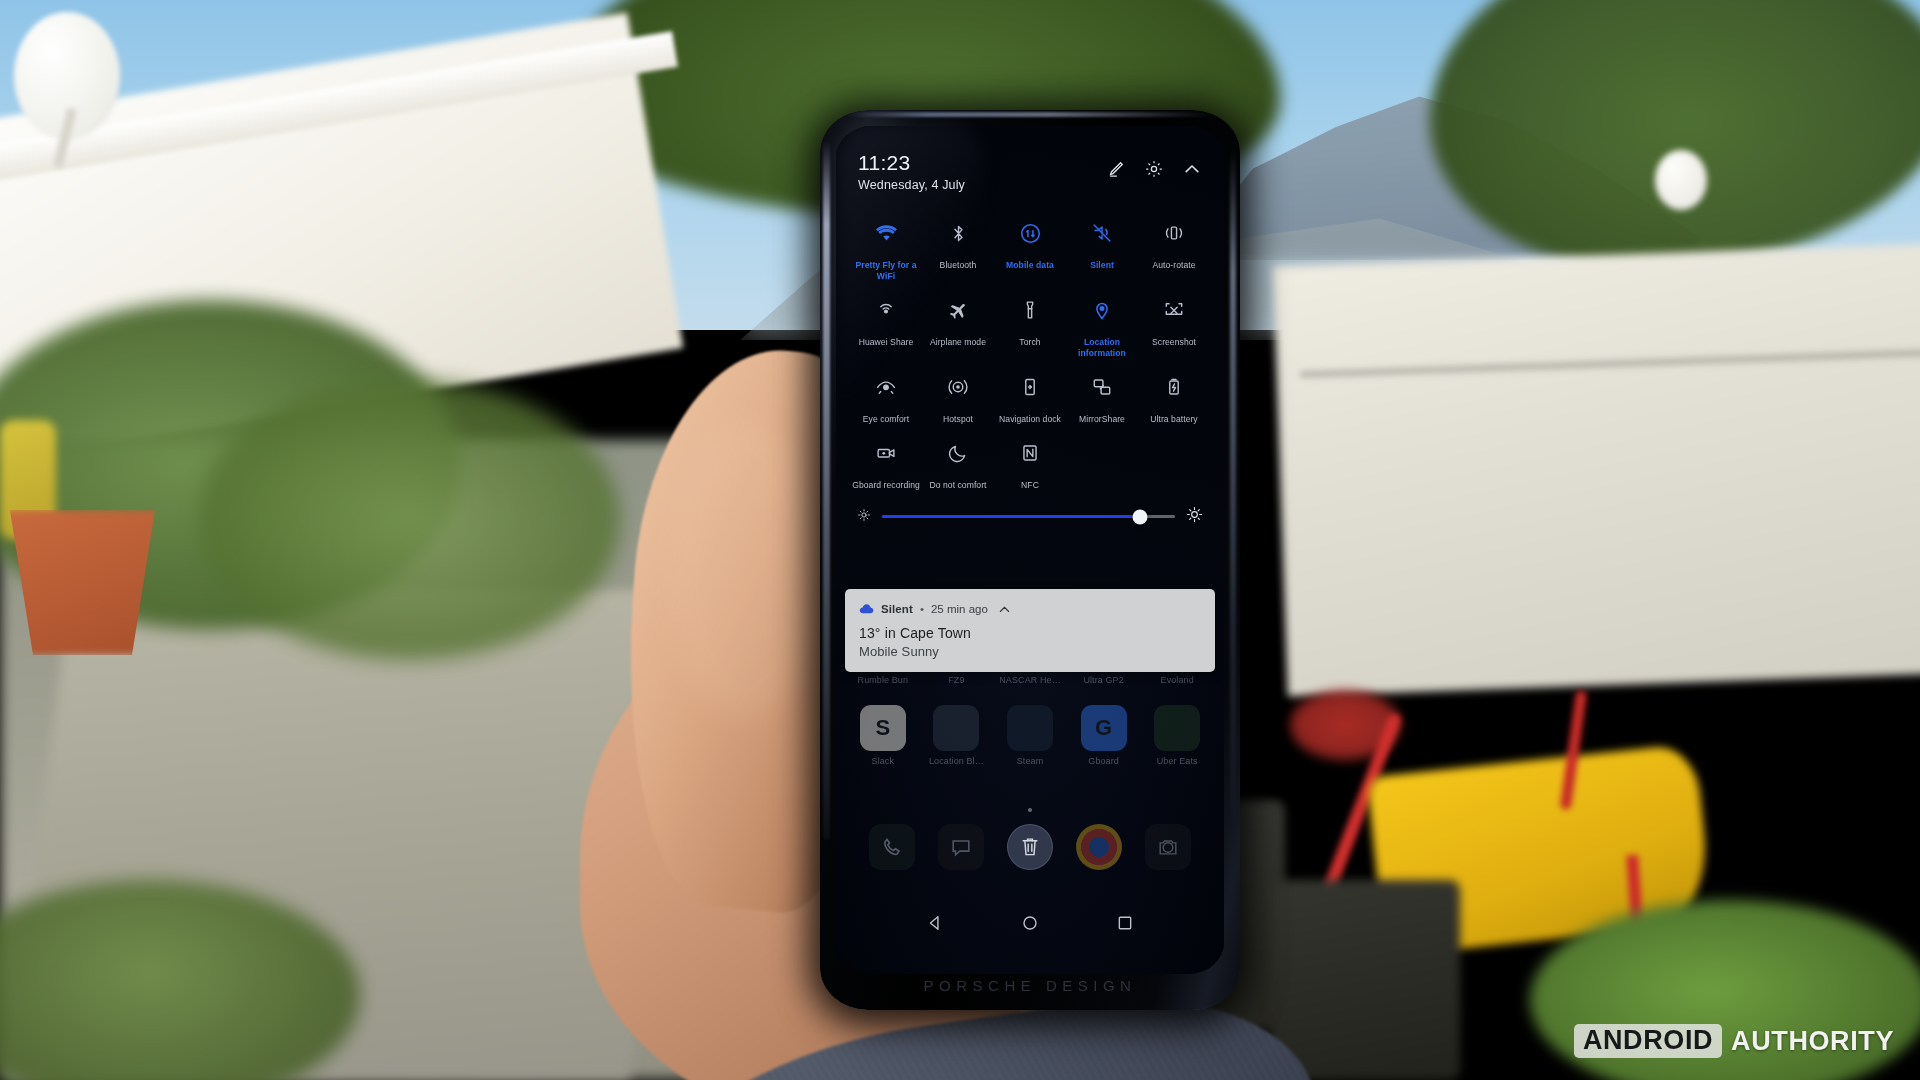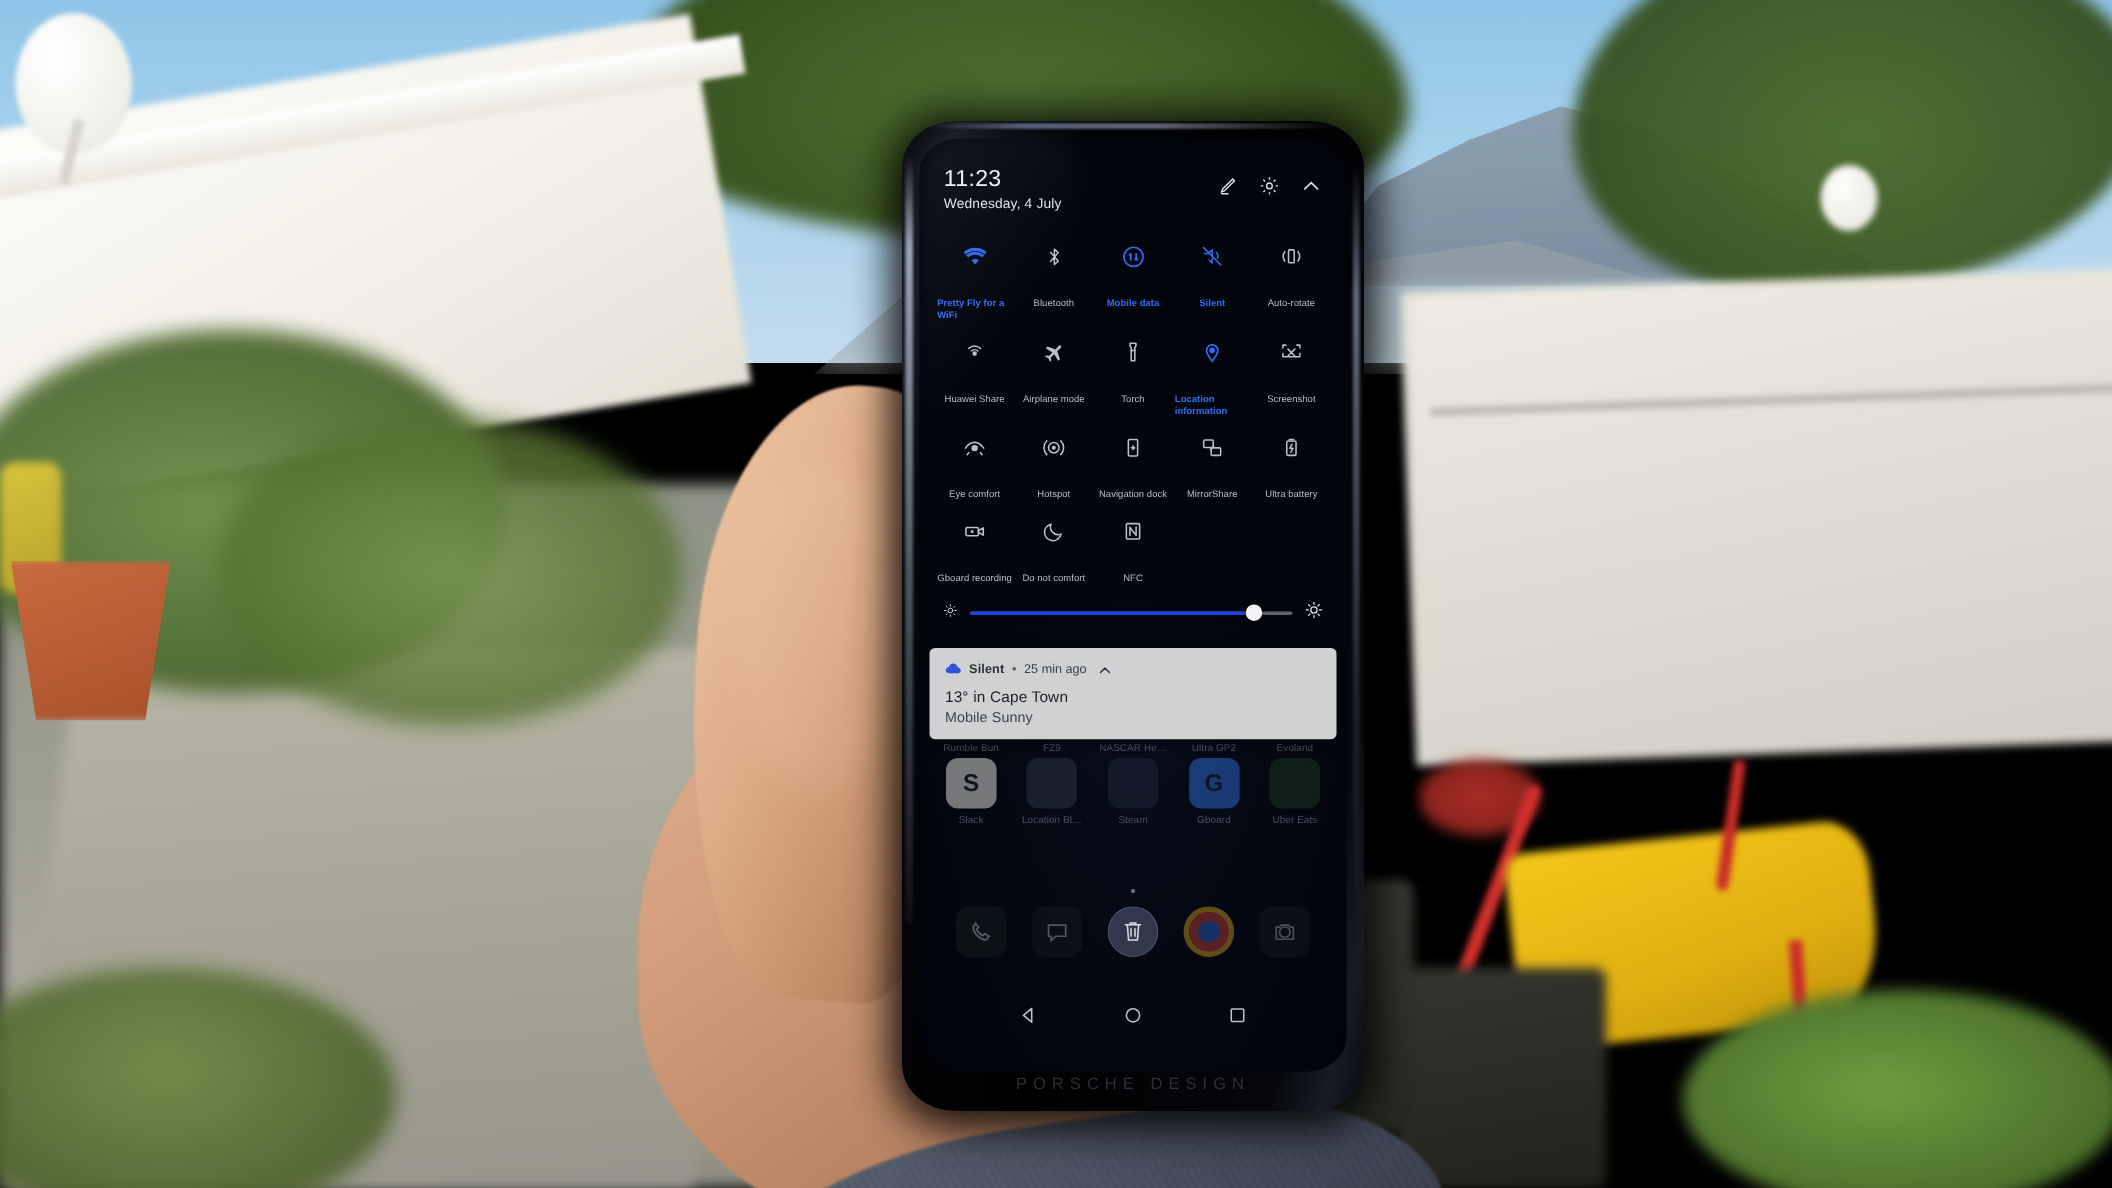--- a/index.html
+++ b/index.html
@@ -230,21 +230,21 @@
 
   
   .homescreen { position: absolute; inset: 0; background: #01040c; }
   .home-wall {
     position: absolute; inset: 0;
     background: radial-gradient(ellipse at 50% 28%, #0d1426 0%, #060a16 45%, #01030a 100%);
   }
   .app-grid {
     position: absolute; left: 0; right: 0; top: 498px;
     display: grid; grid-template-columns: repeat(5, 1fr);
-    row-gap: 4px; padding: 0 10px;
+    row-gap: 20px; padding: 0 10px;
   }
   .app { text-align: center; opacity: .5; }
   .app-ic {
     width: 46px; height: 46px; margin: 0 auto 5px; border-radius: 11px;
     display: flex; align-items: center; justify-content: center;
     font-size: 22px; font-weight: bold; color: #cfd6e4;
     filter: blur(.4px);
   }
   .app-lb {
     font-size: 9px; color: #8d96a8; letter-spacing: .1px;
@@ -293,21 +293,21 @@
   .qs-grid {
     margin-top: 22px; display: grid; grid-template-columns: repeat(5, 1fr);
     row-gap: 6px;
   }
   .tile {
     display: flex; flex-direction: column; align-items: center;
     padding: 6px 1px 3px; cursor: pointer;
   }
   .tile-ic { height: 26px; display: flex; align-items: center; justify-content: center; }
   .tile-lb {
-    margin-top: 24px; font-size: 8.6px; line-height: 1.28; 
+    margin-top: 14px; font-size: 8.6px; line-height: 1.28; text-align: center;
     color: #b9bfcb; letter-spacing: .05px; max-width: 68px;
   }
   .tile.on .tile-lb { color: #2f6ef5; font-weight: bold; }
 
   .bright-row {
     margin-top: 12px; display: flex; align-items: center; gap: 11px; padding: 0 7px;
   }
   .bright-track {
     flex: 1; height: 3px; border-radius: 2px; background: rgba(225,230,240,.42);
     position: relative; cursor: pointer;
@@ -756,13 +756,17 @@
           </span>
         </div>
         <div class="notif-title">13° in Cape Town</div>
         <div class="notif-sub">Mobile Sunny</div>
       </div>
     </div>
   </div>
 
   <div class="glare"></div>
 
+  <div class="watermark">
+    <span class="wm-box">ANDROID</span>
+    <span class="wm-txt">AUTHORITY</span>
+  </div>
 </div>
 
 </body></html>

